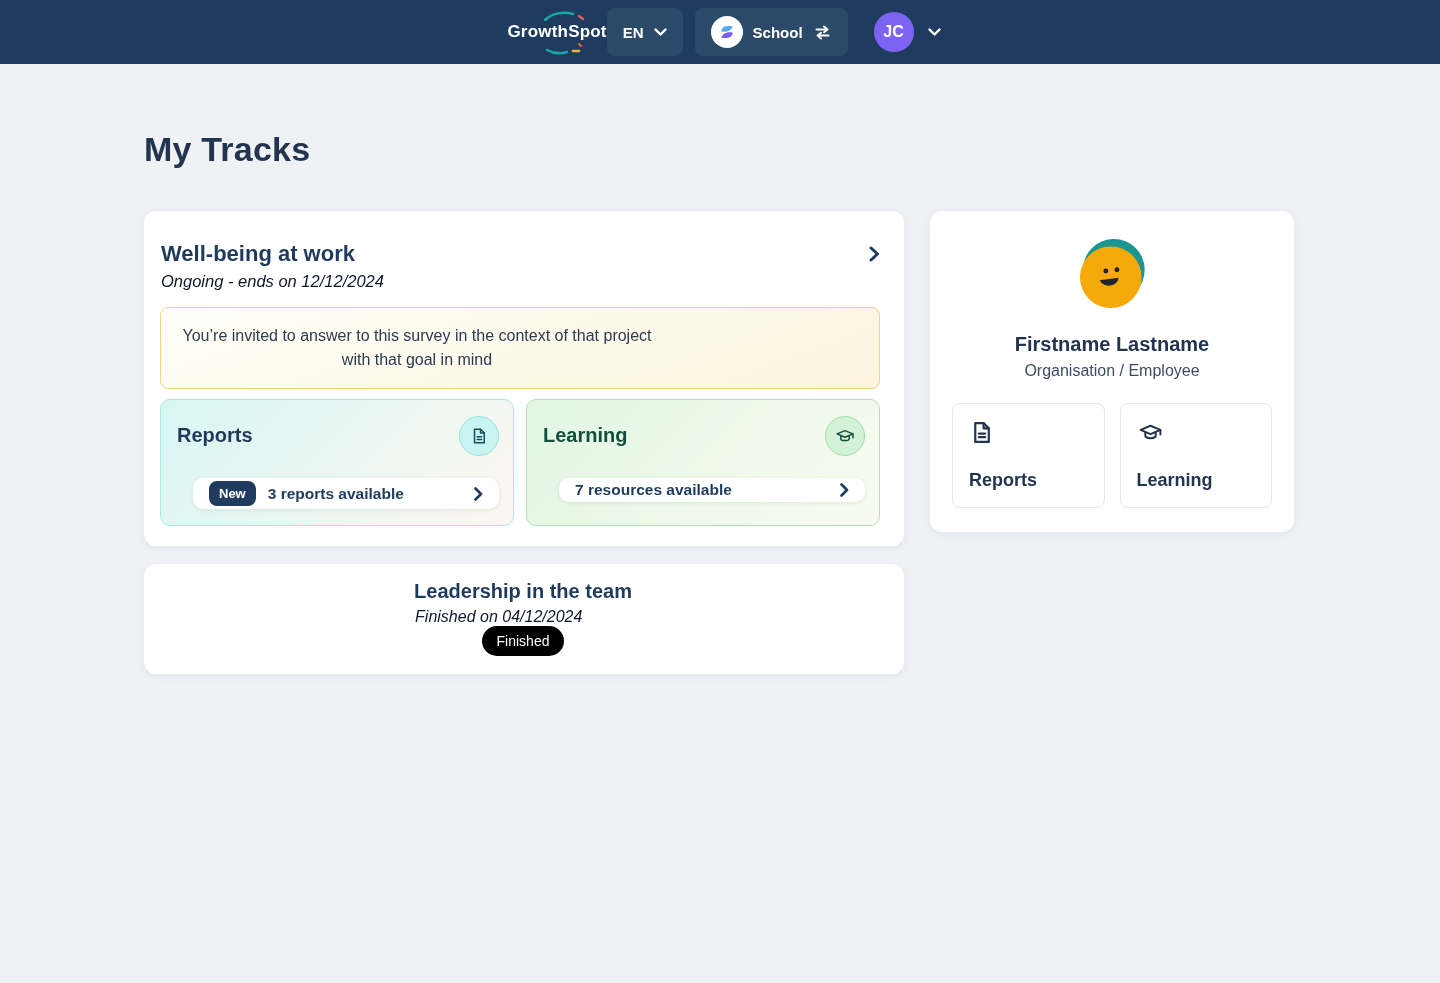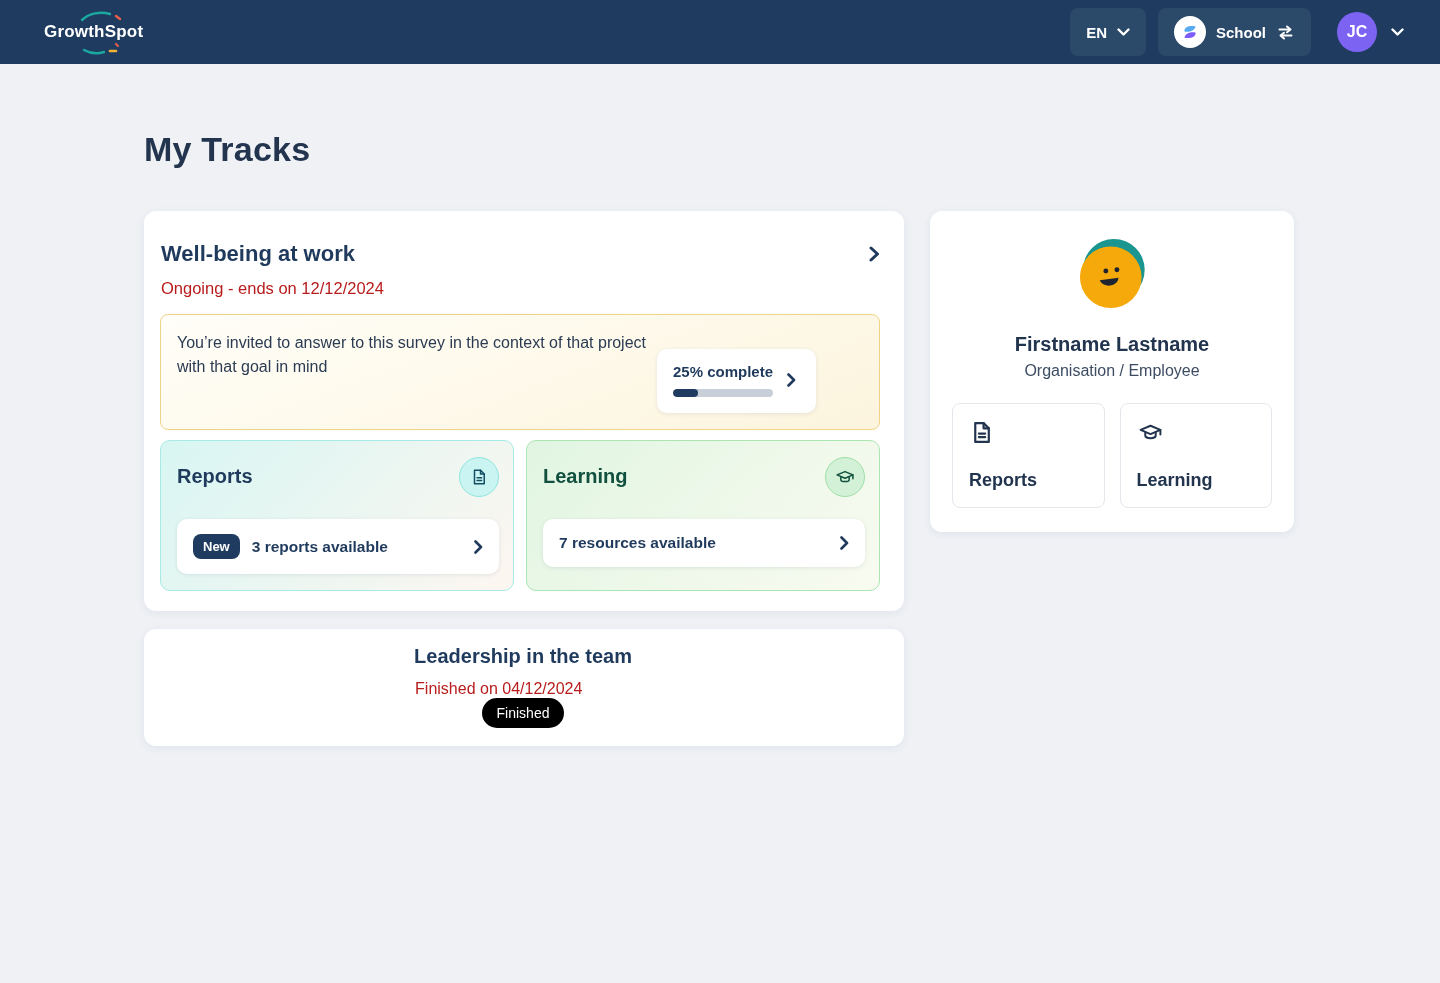--- a/index.html
+++ b/index.html
@@ -5,21 +5,21 @@
   * { margin:0; padding:0; box-sizing:border-box; }
   html,body { width:1440px; height:983px; overflow:hidden; }
   body {
     font-family:"Liberation Sans","DejaVu Sans",sans-serif;
     background:#EFF1F5;
     color:#22344E;
   }
   
   .navbar {
     height:64px; background:#1F3C60;
-    display:flex; align-items:center; justify-content:space-between;
+    display:flex; align-items:center; justify-content:center;
     padding:0 36px 0 44px;
   }
   .brand { position:relative; display:flex; align-items:center; cursor:pointer; }
   .brand-text { color:#fff; font-weight:bold; font-size:17px; letter-spacing:.2px; position:relative; z-index:2;}
   .brand-arcs { position:absolute; left:26px; top:-14px; z-index:1; }
   .nav-right { display:flex; align-items:center; }
   .nav-pill {
     height:48px; border:none; border-radius:8px; background:#2B4968;
     color:#fff; font-family:inherit; font-weight:bold; font-size:15px;
     display:flex; align-items:center; gap:10px; padding:0 16px; cursor:pointer;
@@ -42,35 +42,35 @@
 
   .card {
     background:#fff; border-radius:12px;
     box-shadow:0 2px 8px rgba(31,60,96,.07);
   }
 
   
   .track-card { padding:22px 24px 20px 16px; cursor:pointer; }
   .track-head { display:flex; align-items:flex-start; justify-content:space-between; padding-left:1px;margin-top:8px; }
   .track-title { font-size:22px; font-weight:bold; color:#1F3A5C; }
-  .track-sub { font-size:16.5px; color:#b91c1c; margin-top:12px; padding-left:1px; }
+  .track-sub { font-size:16.5px; color:#0f172a; margin-top:5px; padding-left:1px;font-style:italic; }
 
   .scan-box {
     margin-top:16px; border:1px solid #F0D386; border-radius:8px;
     background:linear-gradient(160deg,#FFFEF8 0%,#FCF4DD 100%);
     padding:16px; display:flex; gap:16px;
   }
   .scan-left { width:164px; flex:none; display:flex; flex-direction:column; }
   .scan-title { font-size:18px; font-weight:bold; color:#8C5A12; line-height:1.2; }
   .scan-icon-circle {
     width:48px; height:48px; border-radius:50%; margin-top:22px;
     background:#FBEFC7; border:1px solid #ECC95F;
     display:flex; align-items:center; justify-content:center;
   }
-  .scan-right { flex:1; display:flex; flex-direction:row; }
+  .scan-right { flex:1; display:flex; flex-direction:column;text-align:center; }
   .scan-desc { font-size:16px; color:#2B3B52; line-height:1.5; max-width:480px; }
   .progress-card {
     margin-top:18px; background:#fff; border-radius:10px;
     box-shadow:0 1px 4px rgba(31,60,96,.10);
     padding:14px 20px 16px 16px;
     display:flex; align-items:center; gap:14px; cursor:pointer;
   }
   .progress-body { flex:1; }
   .progress-label { font-size:15px; font-weight:bold; color:#1F3A5C; }
   .progress-track { margin-top:9px; height:8px; border-radius:4px; background:#C9CFD8; overflow:hidden; }
@@ -92,21 +92,21 @@
   .subcard-title { font-size:20px; font-weight:bold; }
   .subcard.reports .subcard-title { color:#1F3A5C; }
   .subcard.learning .subcard-title { color:#11503E; }
   .subcard-icon-circle { width:40px; height:40px; border-radius:50%;
     display:flex; align-items:center; justify-content:center; margin-top:2px;}
   .subcard.reports .subcard-icon-circle { background:#C9F4F1; border:1px solid #8FE6DF; }
   .subcard.learning .subcard-icon-circle { background:#D2F1D6; border:1px solid #9FDFA9; }
   .subcard-inner {
     margin-top:22px; background:#fff; border-radius:10px;
     box-shadow:0 1px 4px rgba(31,60,96,.10);
-    padding:15px 16px; display:flex; align-items:center; gap:12px; cursor:pointer;
+    padding:3px 16px; display:flex; align-items:center; gap:12px; cursor:pointer;margin-left:16px;
   }
   .badge-new {
     background:#1F3C60; color:#fff; font-size:13px; font-weight:bold;
     border-radius:8px; padding:6px 10px; line-height:1;
   }
   .subcard-info { flex:1; font-size:15.5px; font-weight:bold; color:#1F3A5C; }
 
   
   .track-card-2 {
     margin-top:18px; padding:16px 18px 18px 16px;
@@ -191,31 +191,20 @@
           <h2 class="track-title">Well-being at work</h2>
           <svg class="chev-right" width="11" height="16" viewBox="0 0 11 16" fill="none" style="margin-top:5px">
             <path d="M2 2 L8.5 8 L2 14" stroke="#1F3A5C" stroke-width="3" stroke-linecap="round" stroke-linejoin="round"></path>
           </svg>
         </div>
         <div class="track-sub">Ongoing - ends on 12/12/2024</div>
 
         <div class="scan-box">
           <div class="scan-right">
             <div class="scan-desc">You’re invited to answer to this survey in the context of that project with that goal in mind</div>
-            <div class="progress-card">
-              <div class="progress-body">
-                <div class="progress-label">25% complete</div>
-                <div class="progress-track">
-                  <div class="progress-fill" style="width: 25%;"></div>
-                </div>
-              </div>
-              <svg class="chev-right" width="9" height="14" viewBox="0 0 9 14" fill="none">
-                <path d="M1.5 1.5 L7 7 L1.5 12.5" stroke="#1F3A5C" stroke-width="2.6" stroke-linecap="round" stroke-linejoin="round"></path>
-              </svg>
-            </div>
           </div>
         </div>
 
         <div class="subcards">
           <div class="subcard reports">
             <div class="subcard-head">
               <div class="subcard-title">Reports</div>
               <div class="subcard-icon-circle">
                 <svg width="18" height="18" viewBox="0 0 24 24" fill="none" stroke="#134E63" stroke-width="2" stroke-linecap="round" stroke-linejoin="round">
                   <path d="M6 3 H14 L19 8 V21 H6 Z"></path>

